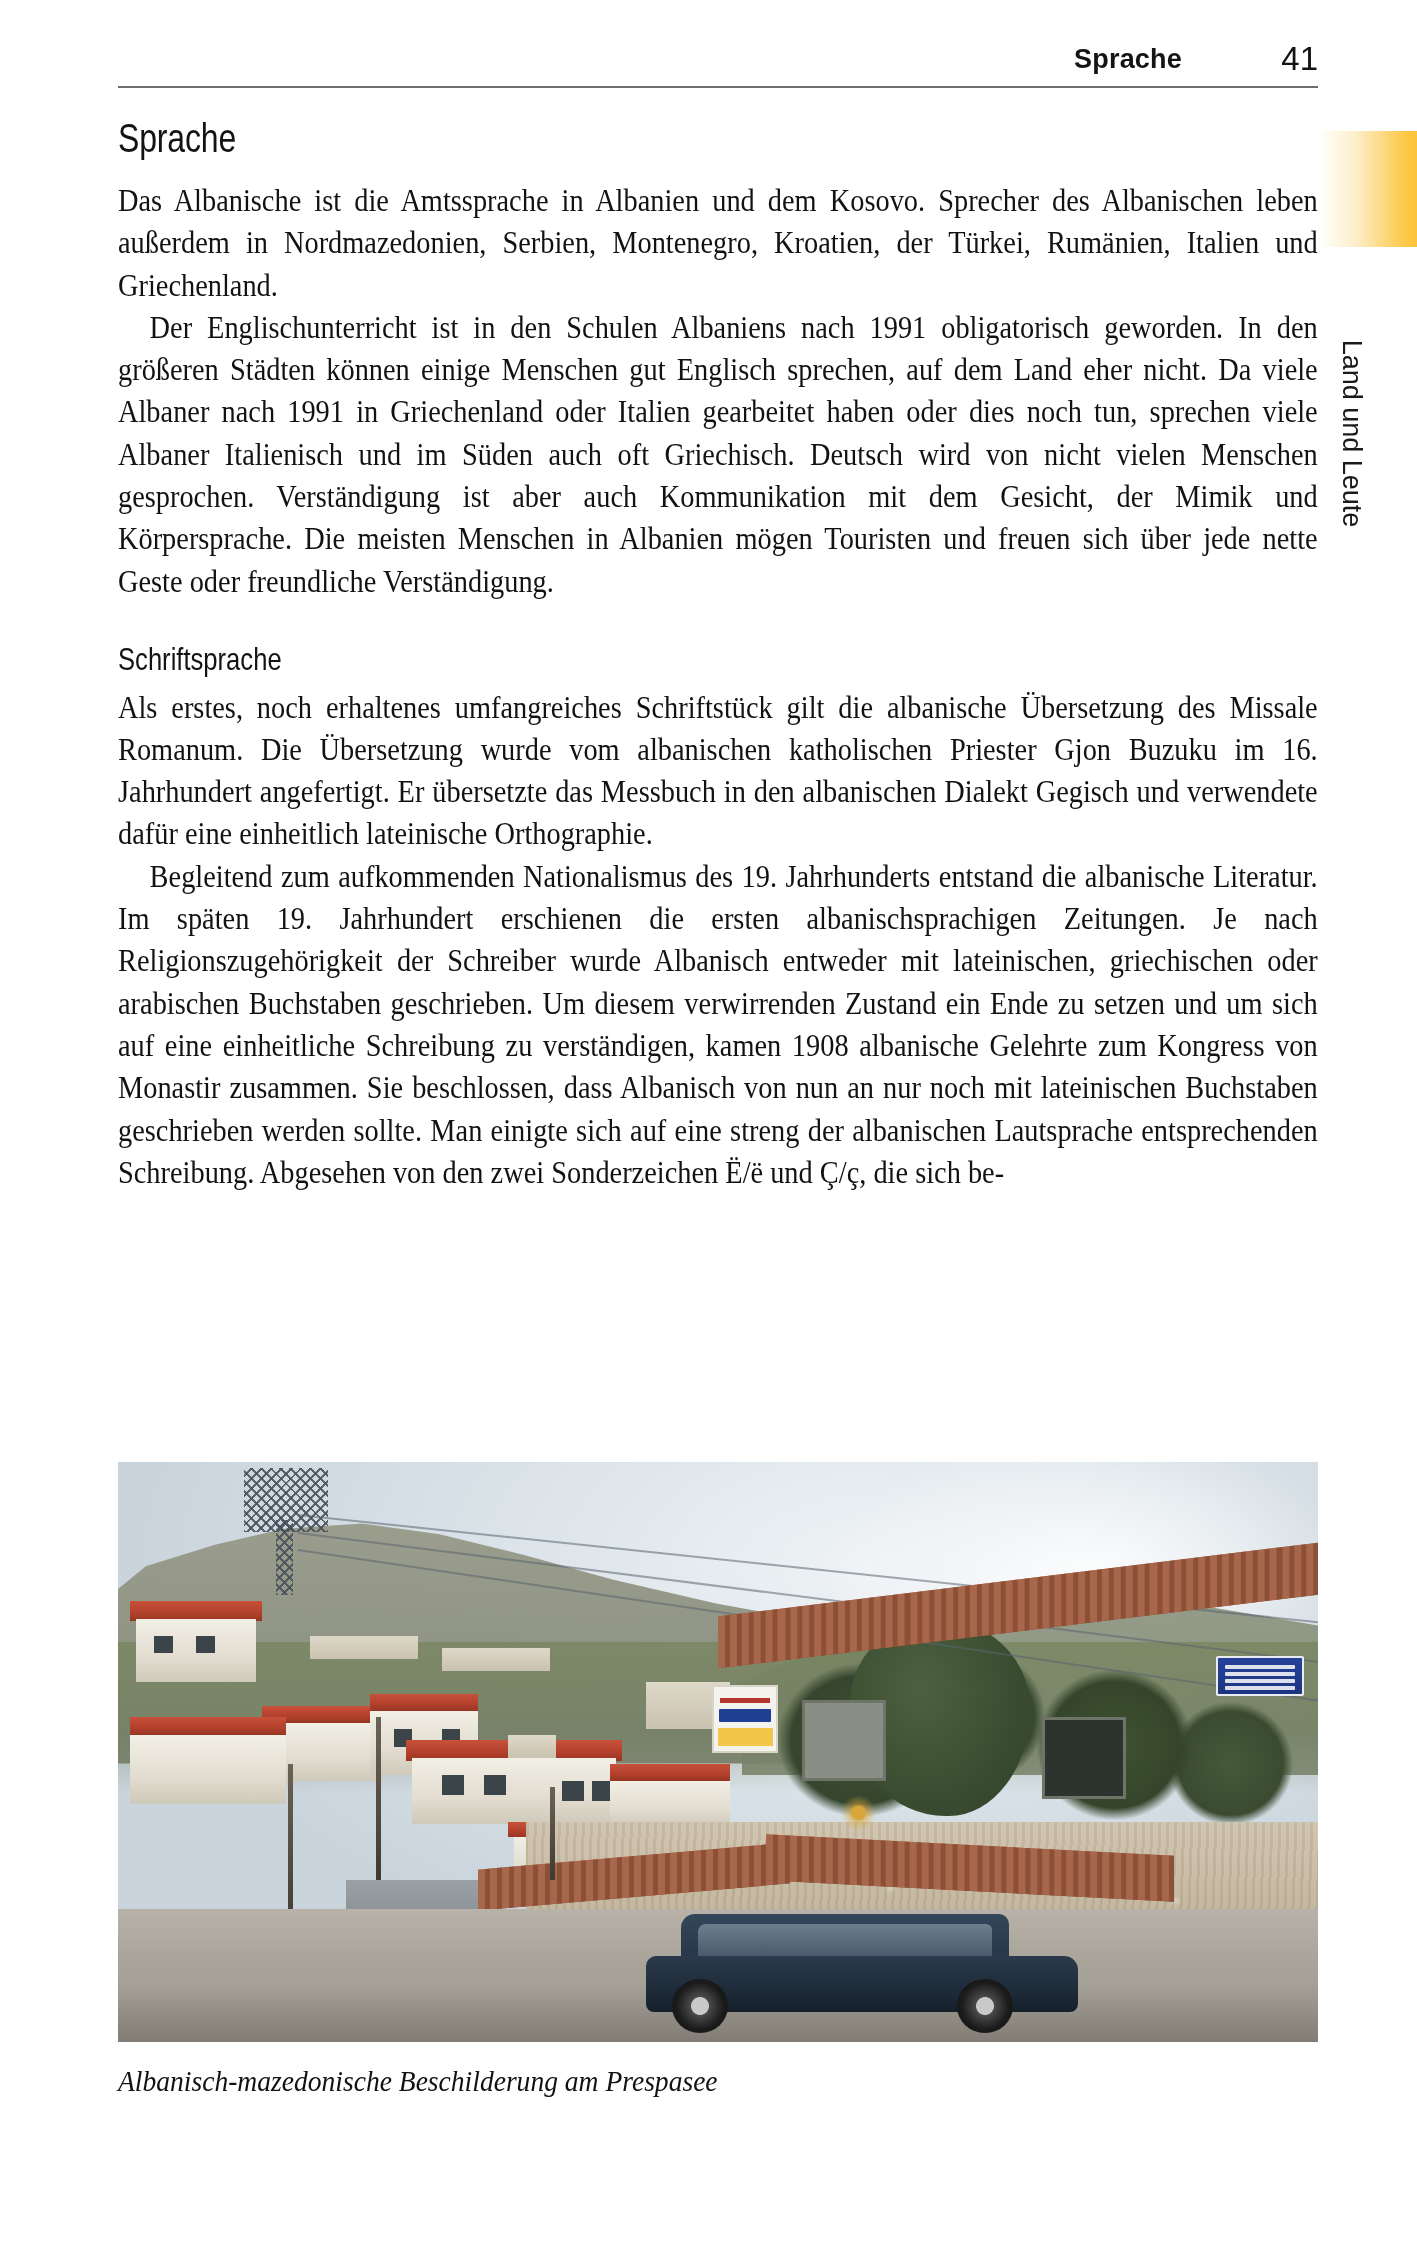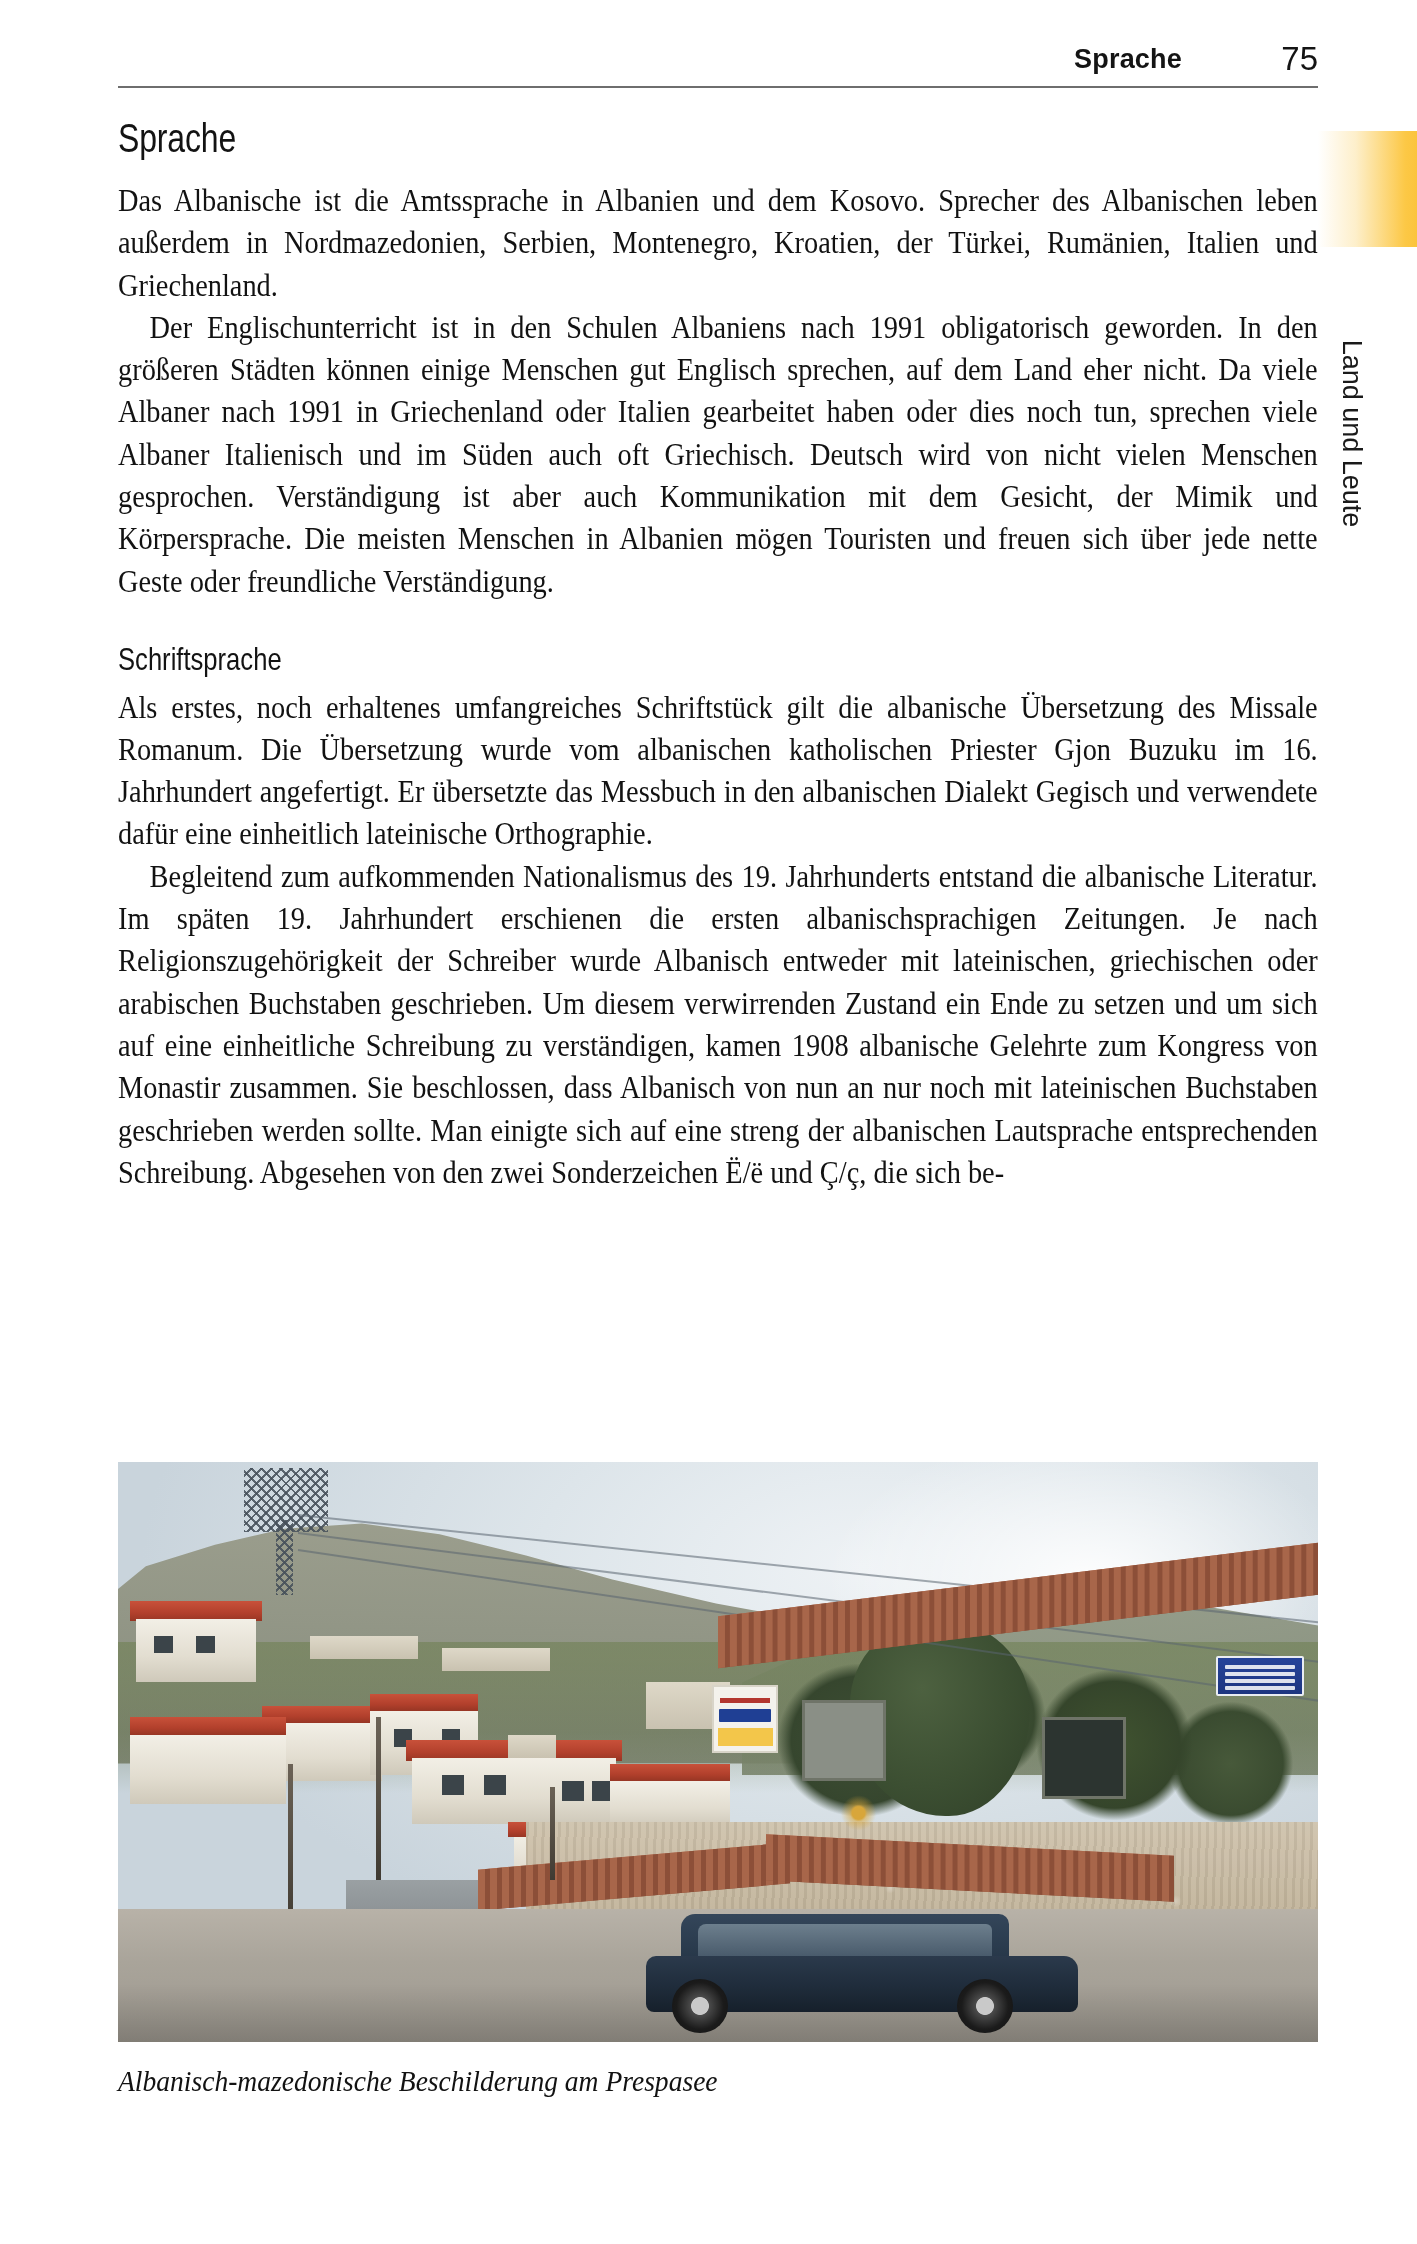--- a/index.html
+++ b/index.html
@@ -315,21 +315,21 @@
     background: linear-gradient(180deg,#6b6256 0%, #3f3a32 100%);
   }
 </style>
 </head>
 <body>
 
 <div class="page">
 
   <div class="runhead">
     <div class="runhead-title">Sprache</div>
-    <div class="runhead-folio">75</div>
+    <div class="runhead-folio">41</div>
     <div class="runhead-rule"></div>
   </div>
 
   <div class="thumbtab"></div>
   <div class="thumbtab-label">
     <span>Land und Leute</span>
   </div>
 
   <div class="col">
 

